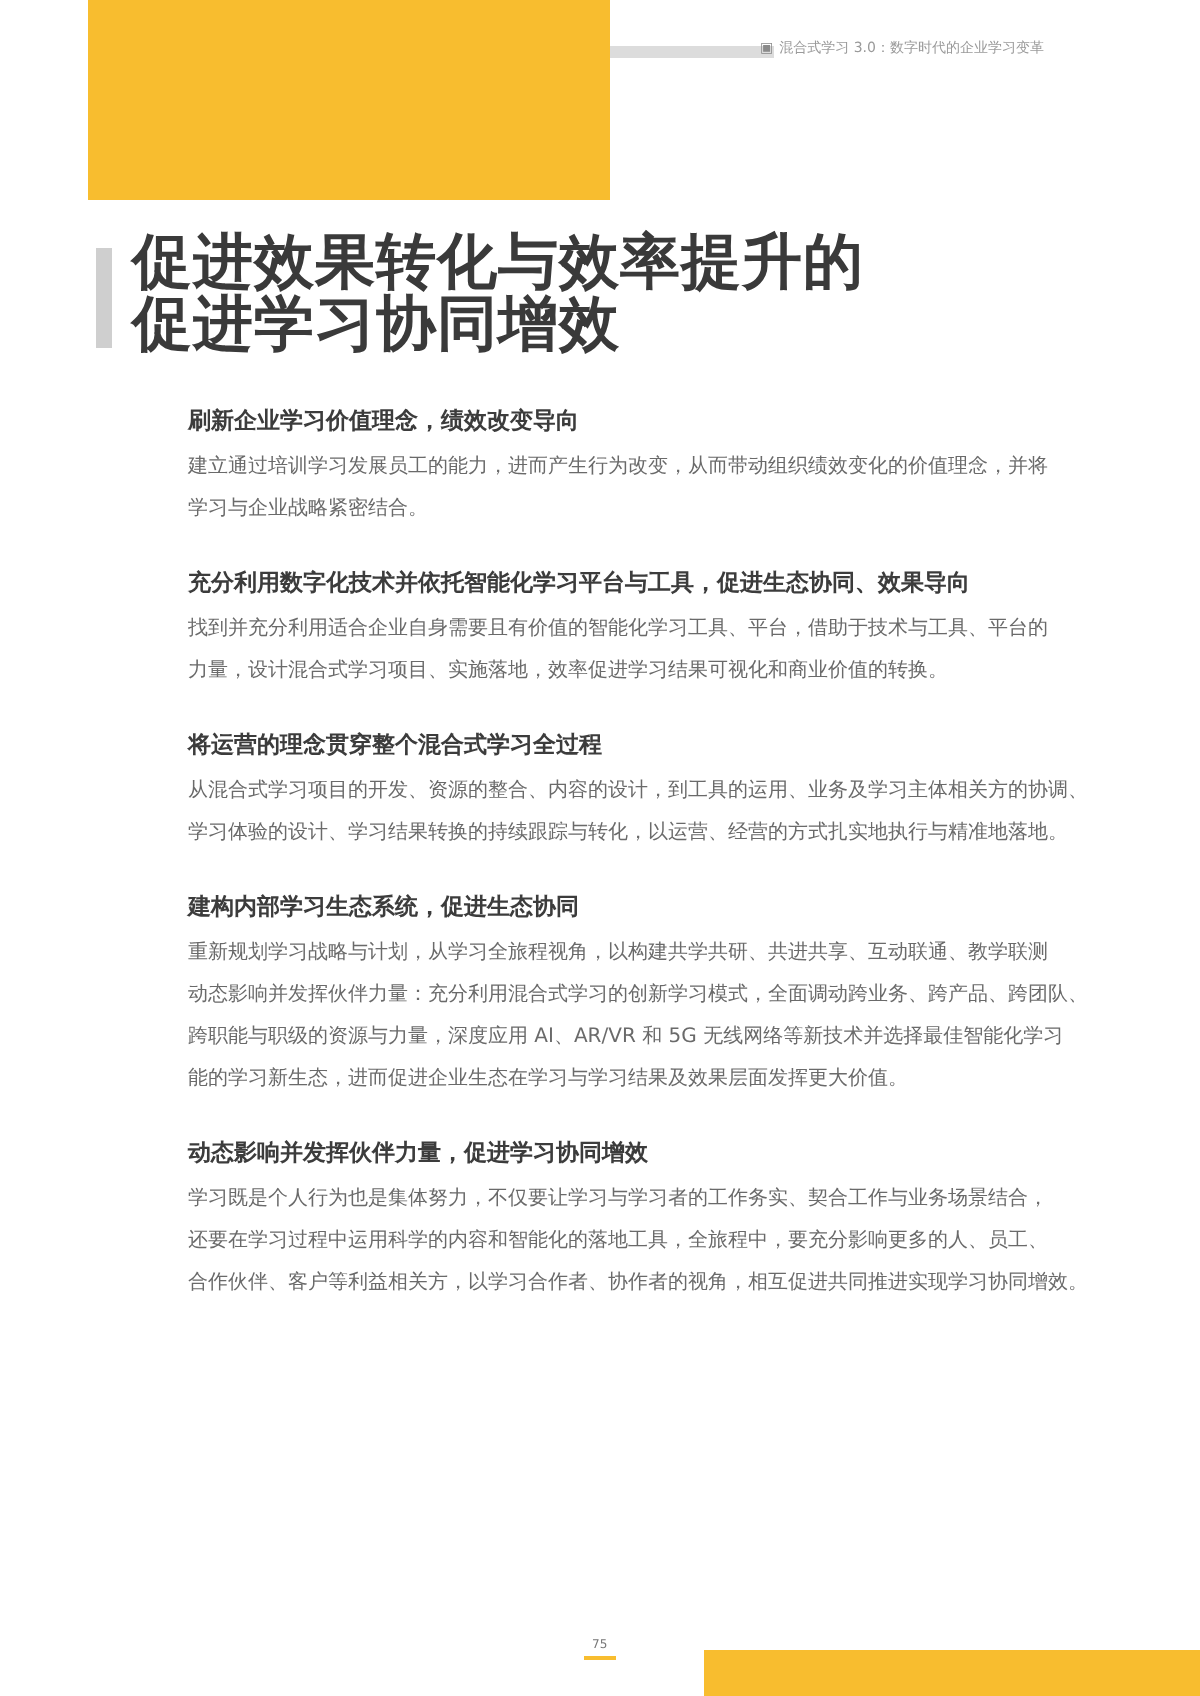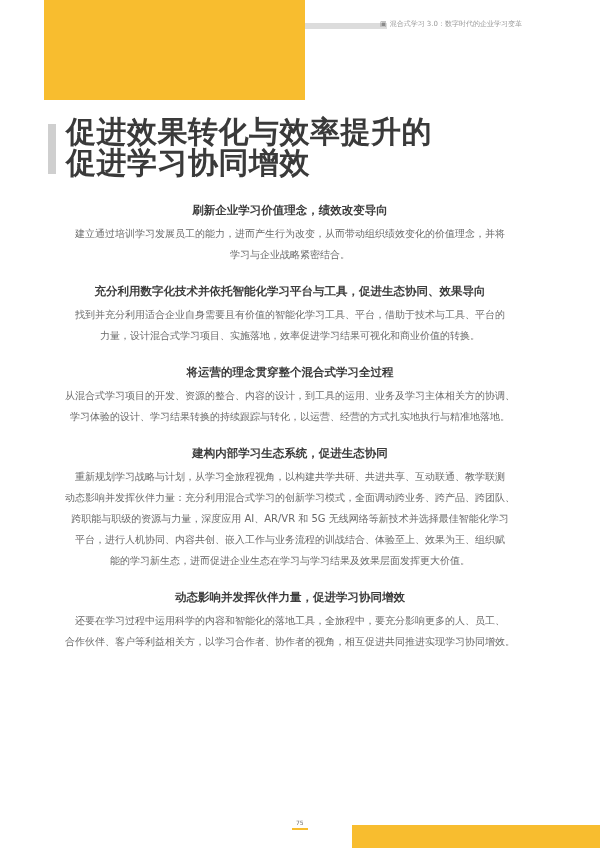--- a/index.html
+++ b/index.html
@@ -25,21 +25,21 @@
   .header-icon { font-size: 7px; color: #8a8a8a; }
   .title-bar {
     position: absolute; left: 48px; top: 124px; width: 8px; height: 50px;
     background: #cfcfcf;
   }
   .title {
     position: absolute; left: 66px; top: 116px;
     font-size: 30px; font-weight: bold; color: #3a3a3a; line-height: 31px;
     letter-spacing: 0.5px;
   }
-  .sections { position: absolute; left: 60px; top: 202px; width: 460px; text-align: center; }
+  .sections { position: absolute; left: 94px; top: 202px; width: 460px; }
   .section { margin-bottom: 18px; }
   .section h2 {
     margin: 0 0 4px 0; font-size: 11.5px; font-weight: bold; color: #3c3c3c;
     line-height: 17px;
   }
   .section p {
     margin: 0; font-size: 10px; color: #6a6a6a; line-height: 21px;
     white-space: nowrap;
   }
   .page-num {
@@ -84,25 +84,25 @@
   <div class="section">
     <h2>将运营的理念贯穿整个混合式学习全过程</h2>
     <p>从混合式学习项目的开发、资源的整合、内容的设计，到工具的运用、业务及学习主体相关方的协调、</p>
     <p>学习体验的设计、学习结果转换的持续跟踪与转化，以运营、经营的方式扎实地执行与精准地落地。</p>
   </div>
   <div class="section">
     <h2>建构内部学习生态系统，促进生态协同</h2>
     <p>重新规划学习战略与计划，从学习全旅程视角，以构建共学共研、共进共享、互动联通、教学联测</p>
     <p>动态影响并发挥伙伴力量：充分利用混合式学习的创新学习模式，全面调动跨业务、跨产品、跨团队、</p>
     <p>跨职能与职级的资源与力量，深度应用 AI、AR/VR 和 5G 无线网络等新技术并选择最佳智能化学习</p>
-    <p>平台，进行人机协同、内容共创、嵌入工作与业务流程的训战结合、体验至上、效果为王、组织赋</p>
     <p>能的学习新生态，进而促进企业生态在学习与学习结果及效果层面发挥更大价值。</p>
   </div>
   <div class="section">
     <h2>动态影响并发挥伙伴力量，促进学习协同增效</h2>
+    <p>学习既是个人行为也是集体努力，不仅要让学习与学习者的工作务实、契合工作与业务场景结合，</p>
     <p>还要在学习过程中运用科学的内容和智能化的落地工具，全旅程中，要充分影响更多的人、员工、</p>
     <p>合作伙伴、客户等利益相关方，以学习合作者、协作者的视角，相互促进共同推进实现学习协同增效。</p>
   </div>
 </div>
 
 <div class="page-num">75</div>
 <div class="page-num-underline"></div>
 <div class="bottom-block"></div>
 
 </body></html>

